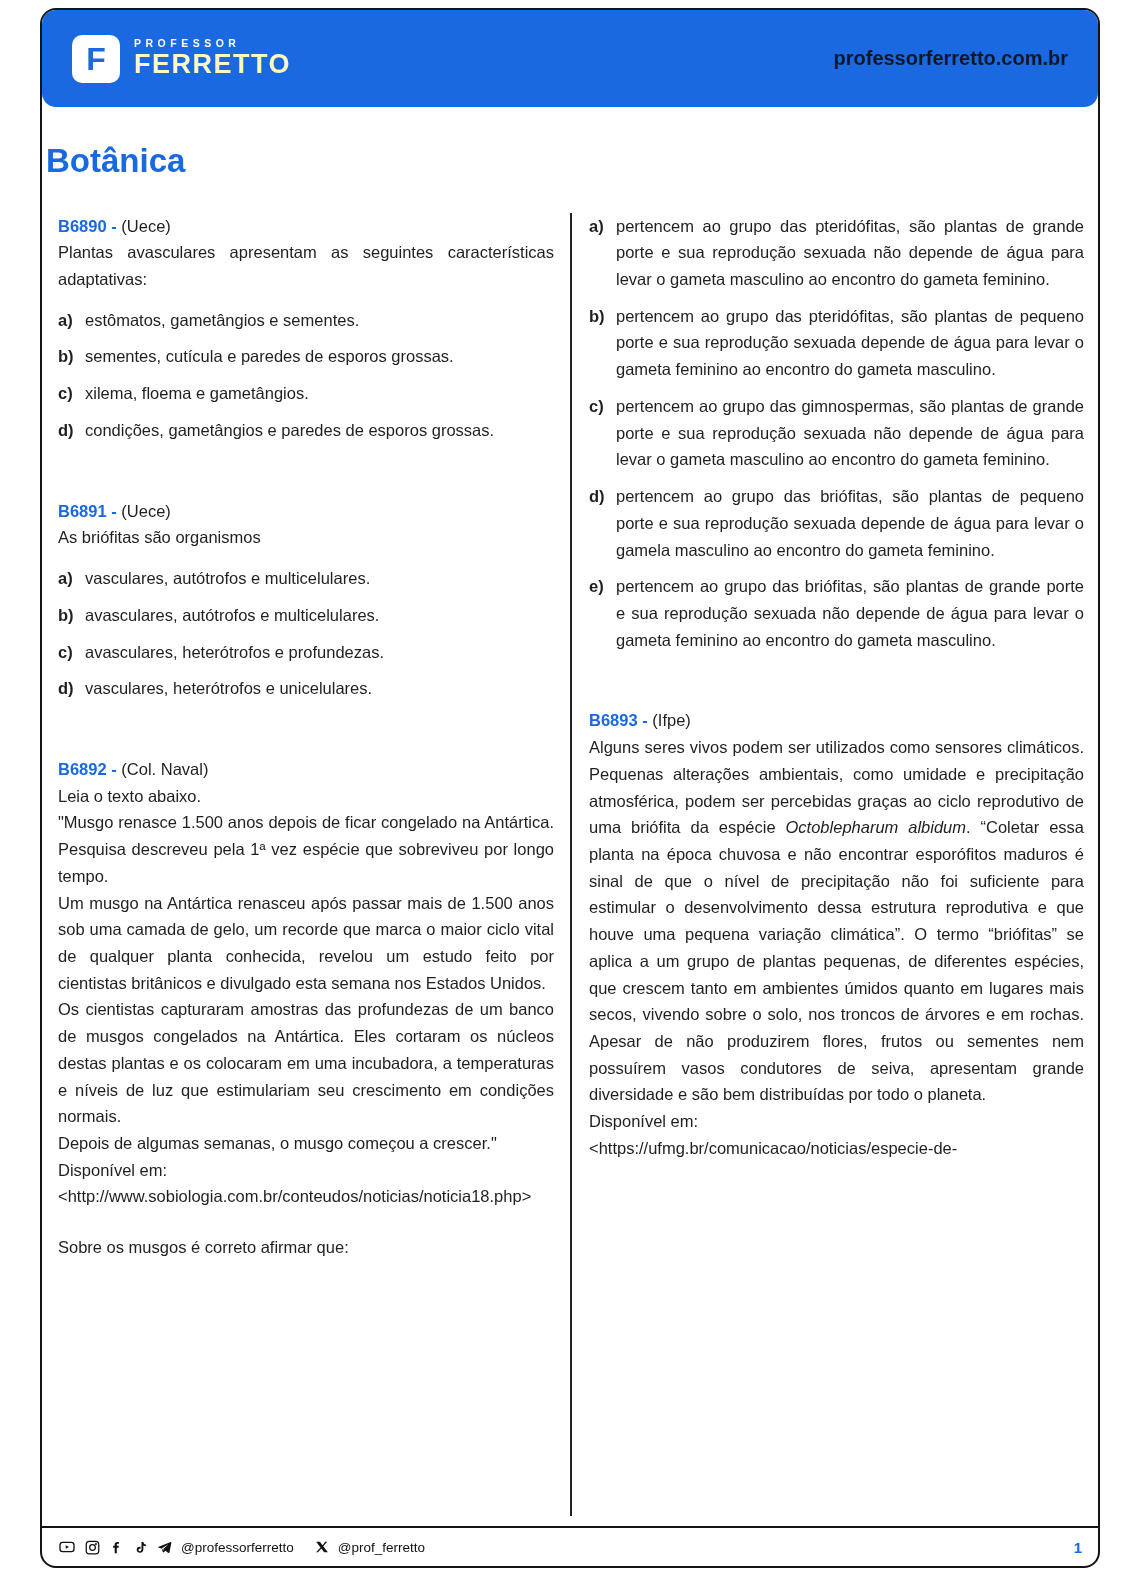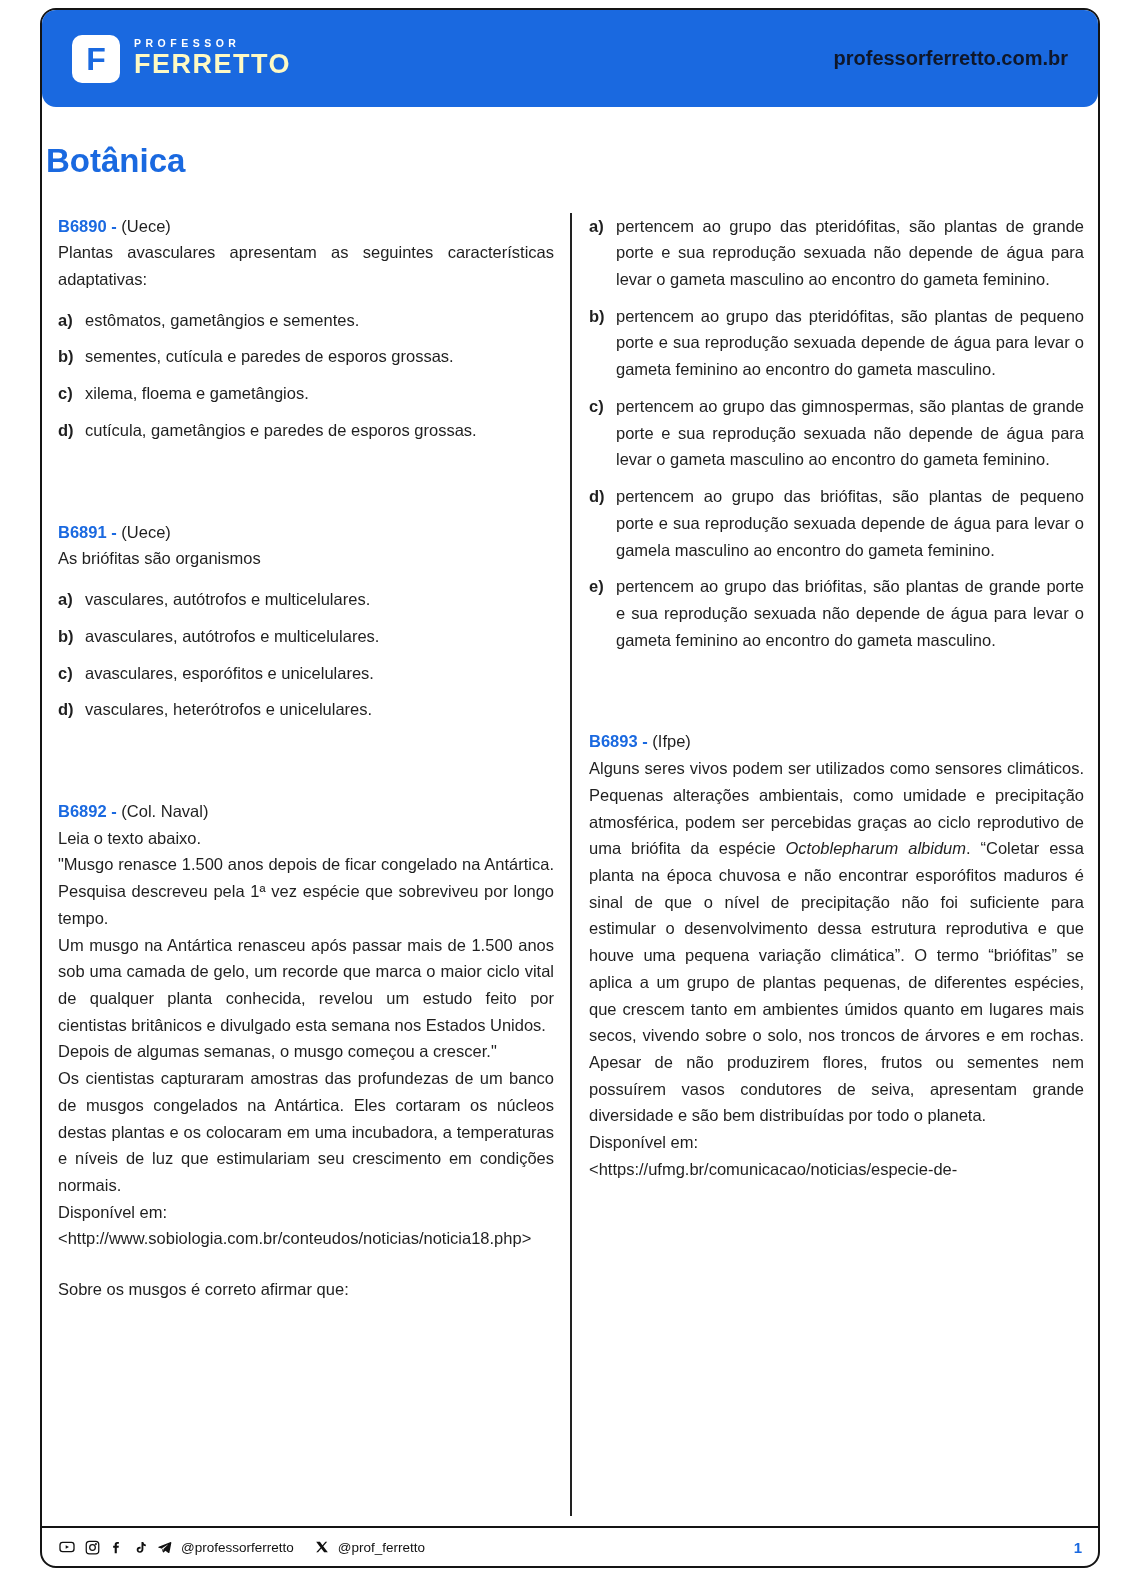--- a/index.html
+++ b/index.html
@@ -54,21 +54,21 @@
   .col-left  { padding: 0 16px 5px 16px; }
   .col-right { padding: 0 14px 0 19px; }
   p { margin: 0; font-size: 16.5px; line-height: 1.62; color: #1f1f1f; }
   .q-head { margin: 0 0 0 0; }
   .q-code { color: #1a69e0; font-weight: 700; }
   .q-origin { color: #1f1f1f; }
   .stem { text-align: justify; }
   .opts { margin-top: 14px; }
   .opt { position: relative; padding-left: 27px; margin: 0 0 10px 0; text-align: justify; }
   .opt .letter { position: absolute; left: 0; top: 0; font-weight: 700; }
-  .q-gap { margin-top: 75px; }
+  .q-gap { margin-top: 54px; }
   .passage p { text-align: justify; }
   .right-line { text-align: right; }
   .url-line { white-space: nowrap; text-align: left; }
   .ask { margin-top: 24px; text-align: left; }
   .cite { text-align: right; }
   .italic { font-style: italic; }
   
   .footbar {
     flex: 0 0 40px;
     border-top: 2px solid #141414;
@@ -109,48 +109,48 @@
       <section class="question">
         <p class="q-head">
           <span class="q-code">B6890 -</span>
           <span class="q-origin">(Uece)</span>
         </p>
         <p class="stem">Plantas avasculares apresentam as seguintes características adaptativas:</p>
         <div class="opts">
           <p class="opt"><span class="letter">a)</span><span>estômatos, gametângios e sementes.</span></p>
           <p class="opt"><span class="letter">b)</span><span>sementes, cutícula e paredes de esporos grossas.</span></p>
           <p class="opt"><span class="letter">c)</span><span>xilema, floema e gametângios.</span></p>
-          <p class="opt"><span class="letter">d)</span><span>cutícula, gametângios e paredes de esporos grossas.</span></p>
+          <p class="opt"><span class="letter">d)</span><span>condições, gametângios e paredes de esporos grossas.</span></p>
         </div>
       </section>
 
       <section class="question q-gap">
         <p class="q-head">
           <span class="q-code">B6891 -</span>
           <span class="q-origin">(Uece)</span>
         </p>
         <p class="stem">As briófitas são organismos</p>
         <div class="opts">
           <p class="opt"><span class="letter">a)</span><span>vasculares, autótrofos e multicelulares.</span></p>
           <p class="opt"><span class="letter">b)</span><span>avasculares, autótrofos e multicelulares.</span></p>
-          <p class="opt"><span class="letter">c)</span><span>avasculares, esporófitos e unicelulares.</span></p>
+          <p class="opt"><span class="letter">c)</span><span>avasculares, heterótrofos e profundezas.</span></p>
           <p class="opt"><span class="letter">d)</span><span>vasculares, heterótrofos e unicelulares.</span></p>
         </div>
       </section>
 
       <section class="question q-gap passage">
         <p class="q-head">
           <span class="q-code">B6892 -</span>
           <span class="q-origin">(Col. Naval)</span>
         </p>
         <p>Leia o texto abaixo.</p>
         <p>"Musgo renasce 1.500 anos depois de ficar congelado na Antártica. Pesquisa descreveu pela 1ª vez espécie que sobreviveu por longo tempo.</p>
         <p>Um musgo na Antártica renasceu após passar mais de 1.500 anos sob uma camada de gelo, um recorde que marca o maior ciclo vital de qualquer planta conhecida, revelou um estudo feito por cientistas britânicos e divulgado esta semana nos Estados Unidos.</p>
+        <p>Os cientistas capturaram amostras das profundezas de um banco de musgos congelados na Antártica. Eles cortaram os núcleos destas plantas e os colocaram em uma incubadora, a temperaturas e níveis de luz que estimulariam seu crescimento em condições normais.</p>
         <p>Depois de algumas semanas, o musgo começou a crescer."</p>
-        <p>Os cientistas capturaram amostras das profundezas de um banco de musgos congelados na Antártica. Eles cortaram os núcleos destas plantas e os colocaram em uma incubadora, a temperaturas e níveis de luz que estimulariam seu crescimento em condições normais.</p>
         <p class="right-line">Disponível em:</p>
         <p class="url-line">&lt;http://www.sobiologia.com.br/conteudos/noticias/noticia18.php&gt;</p>
         <p class="ask">Sobre os musgos é correto afirmar que:</p>
       </section>
 
     </div>
 
     <div class="col col-right">
 
       <div class="opts" style="margin-top:0">

